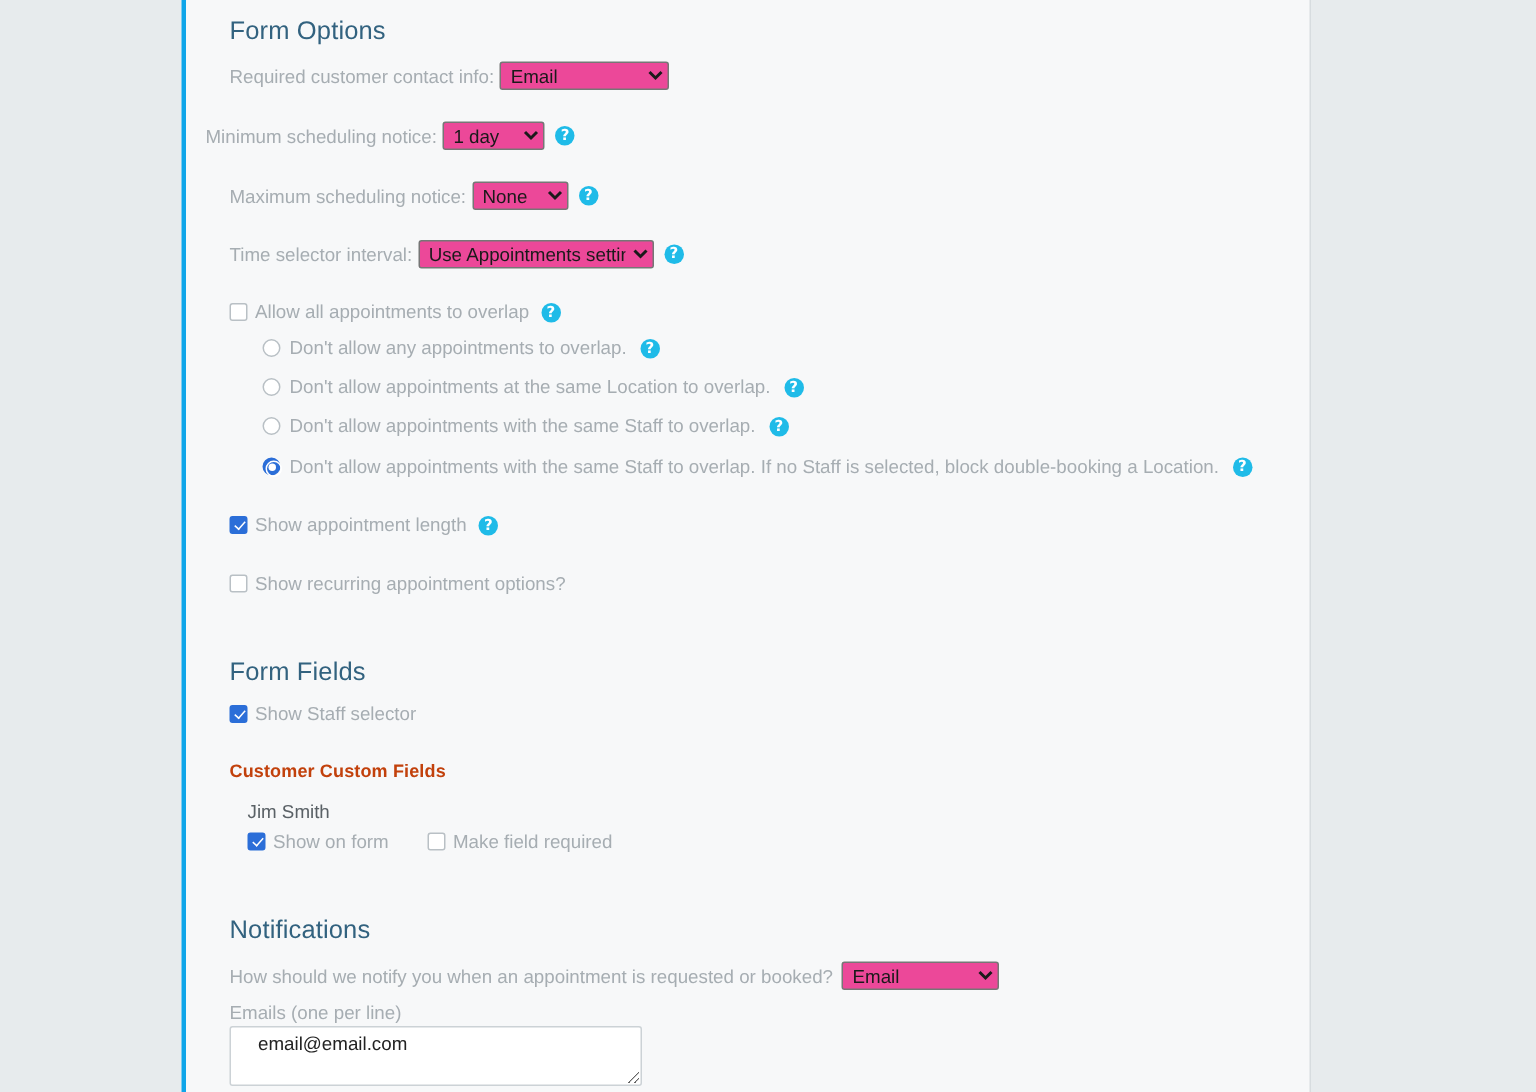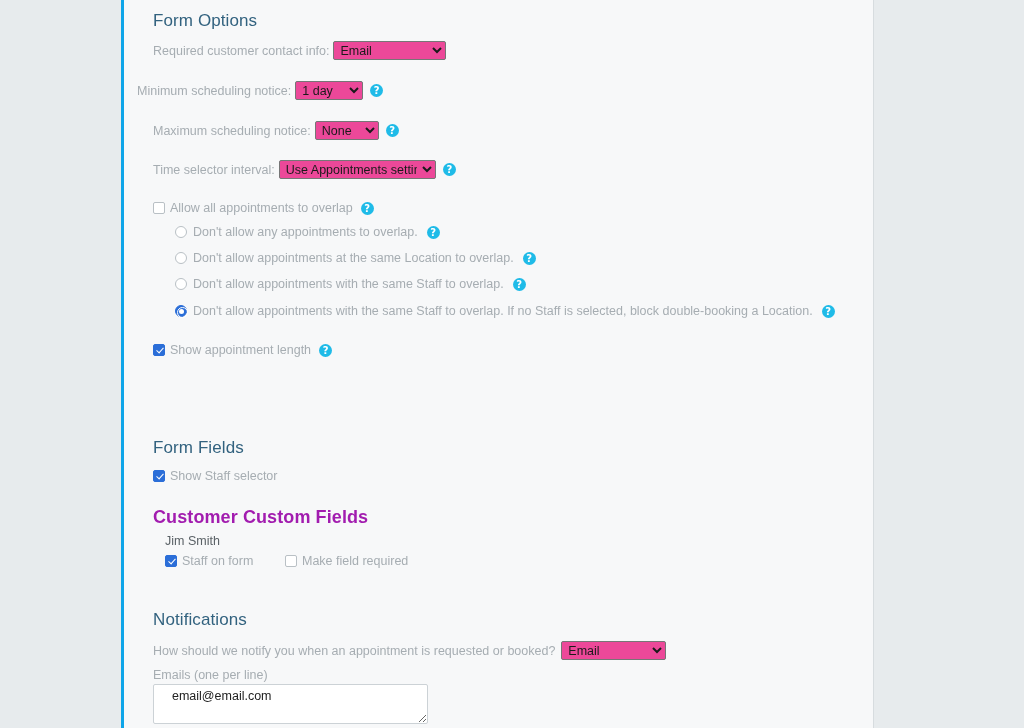--- a/index.html
+++ b/index.html
@@ -33,22 +33,22 @@
   }
 
   h2.section-title {
     color: #32627f;
     font-size: 17px;
     font-weight: 400;
     margin: 0;
     letter-spacing: 0.1px;
   }
   .sub-title {
-    color: #a21caf;
-    font-size: 18px;
+    color: #c2410c;
+    font-size: 12px;
     font-weight: bold;
     letter-spacing: 0.1px;
   }
 
   .row {
     display: flex;
     align-items: center;
     font-size: 12.5px;
     color: #a6adb2;
   }
@@ -248,35 +248,39 @@
       <span>Don't allow appointments with the same Staff to overlap. If no Staff is selected, block double-booking a Location.</span>
       <span class="help-icon" style="margin-left:3px;">?</span>
     </div>
 
     <div class="check-row abs" style="left:29px; top:343px;">
       <span class="cb checked"></span>
       <span>Show appointment length</span>
       <span class="help-icon" style="margin-left:3px;">?</span>
     </div>
 
+    <div class="check-row abs" style="left:29px; top:382px;">
+      <span class="cb"></span>
+      <span>Show recurring appointment options?</span>
+    </div>
 
     <h2 class="section-title abs" style="left:29px; top:438px;">Form Fields</h2>
 
     <div class="check-row abs" style="left:29px; top:469px;">
       <span class="cb checked"></span>
       <span>Show Staff selector</span>
     </div>
 
     <div class="sub-title abs" style="left:29px; top:507px;">Customer Custom Fields</div>
 
     <div class="abs" style="left:41px; top:534px; font-size:12.5px; color:#5a6166;">Jim Smith</div>
 
     <div class="check-row abs" style="left:41px; top:554px;">
       <span class="cb checked"></span>
-      <span>Staff on form</span>
+      <span>Show on form</span>
     </div>
 
     <div class="check-row abs" style="left:161px; top:554px;">
       <span class="cb"></span>
       <span>Make field required</span>
     </div>
 
     <h2 class="section-title abs" style="left:29px; top:610px;">Notifications</h2>
 
     <div class="row abs" style="left:29px; top:641px;">

